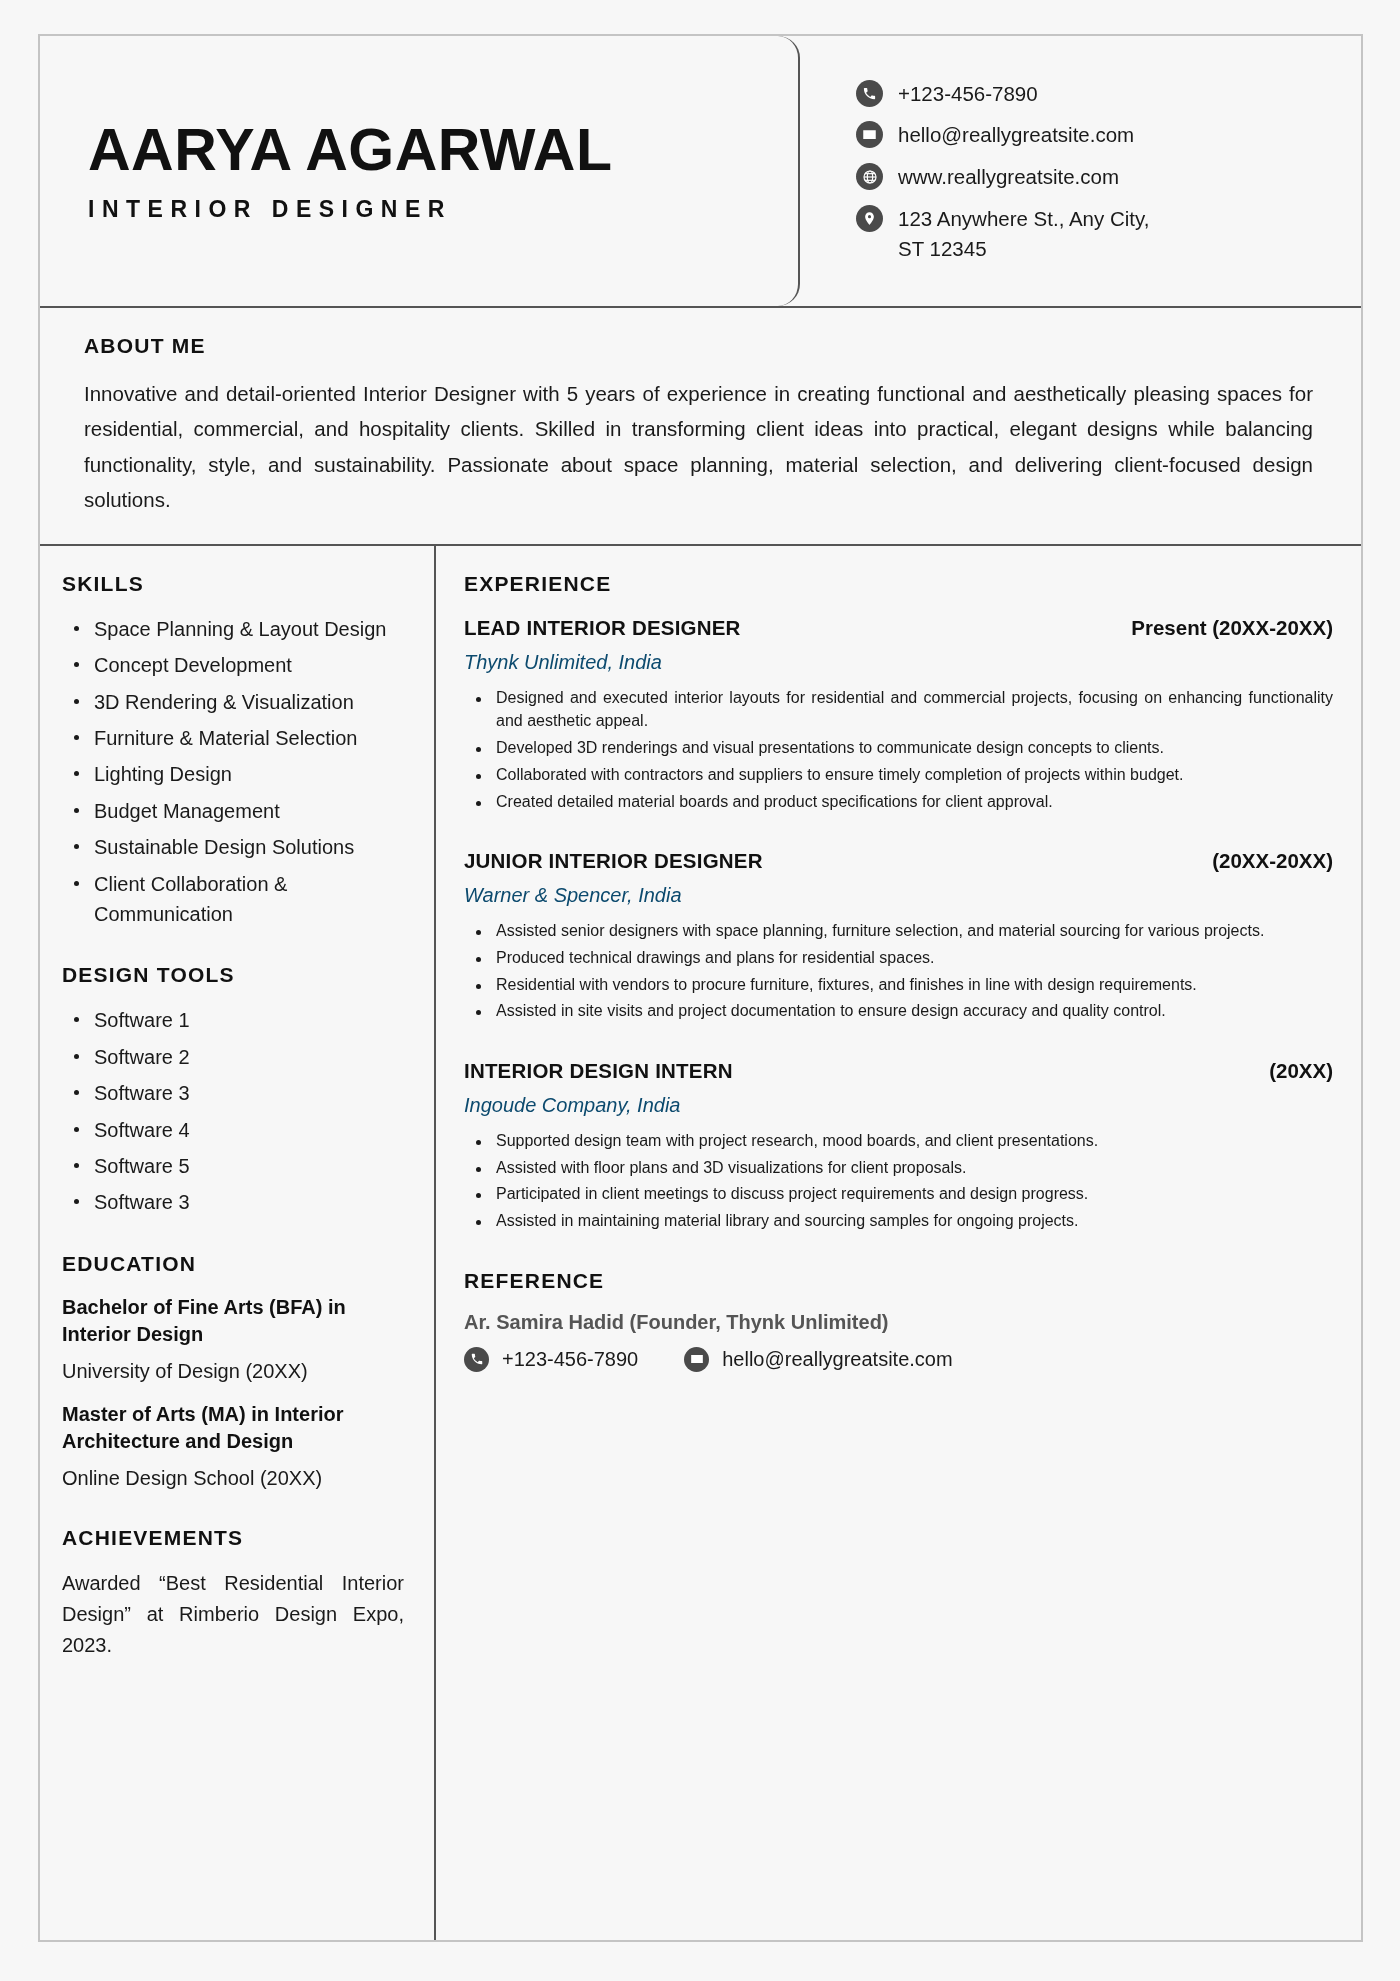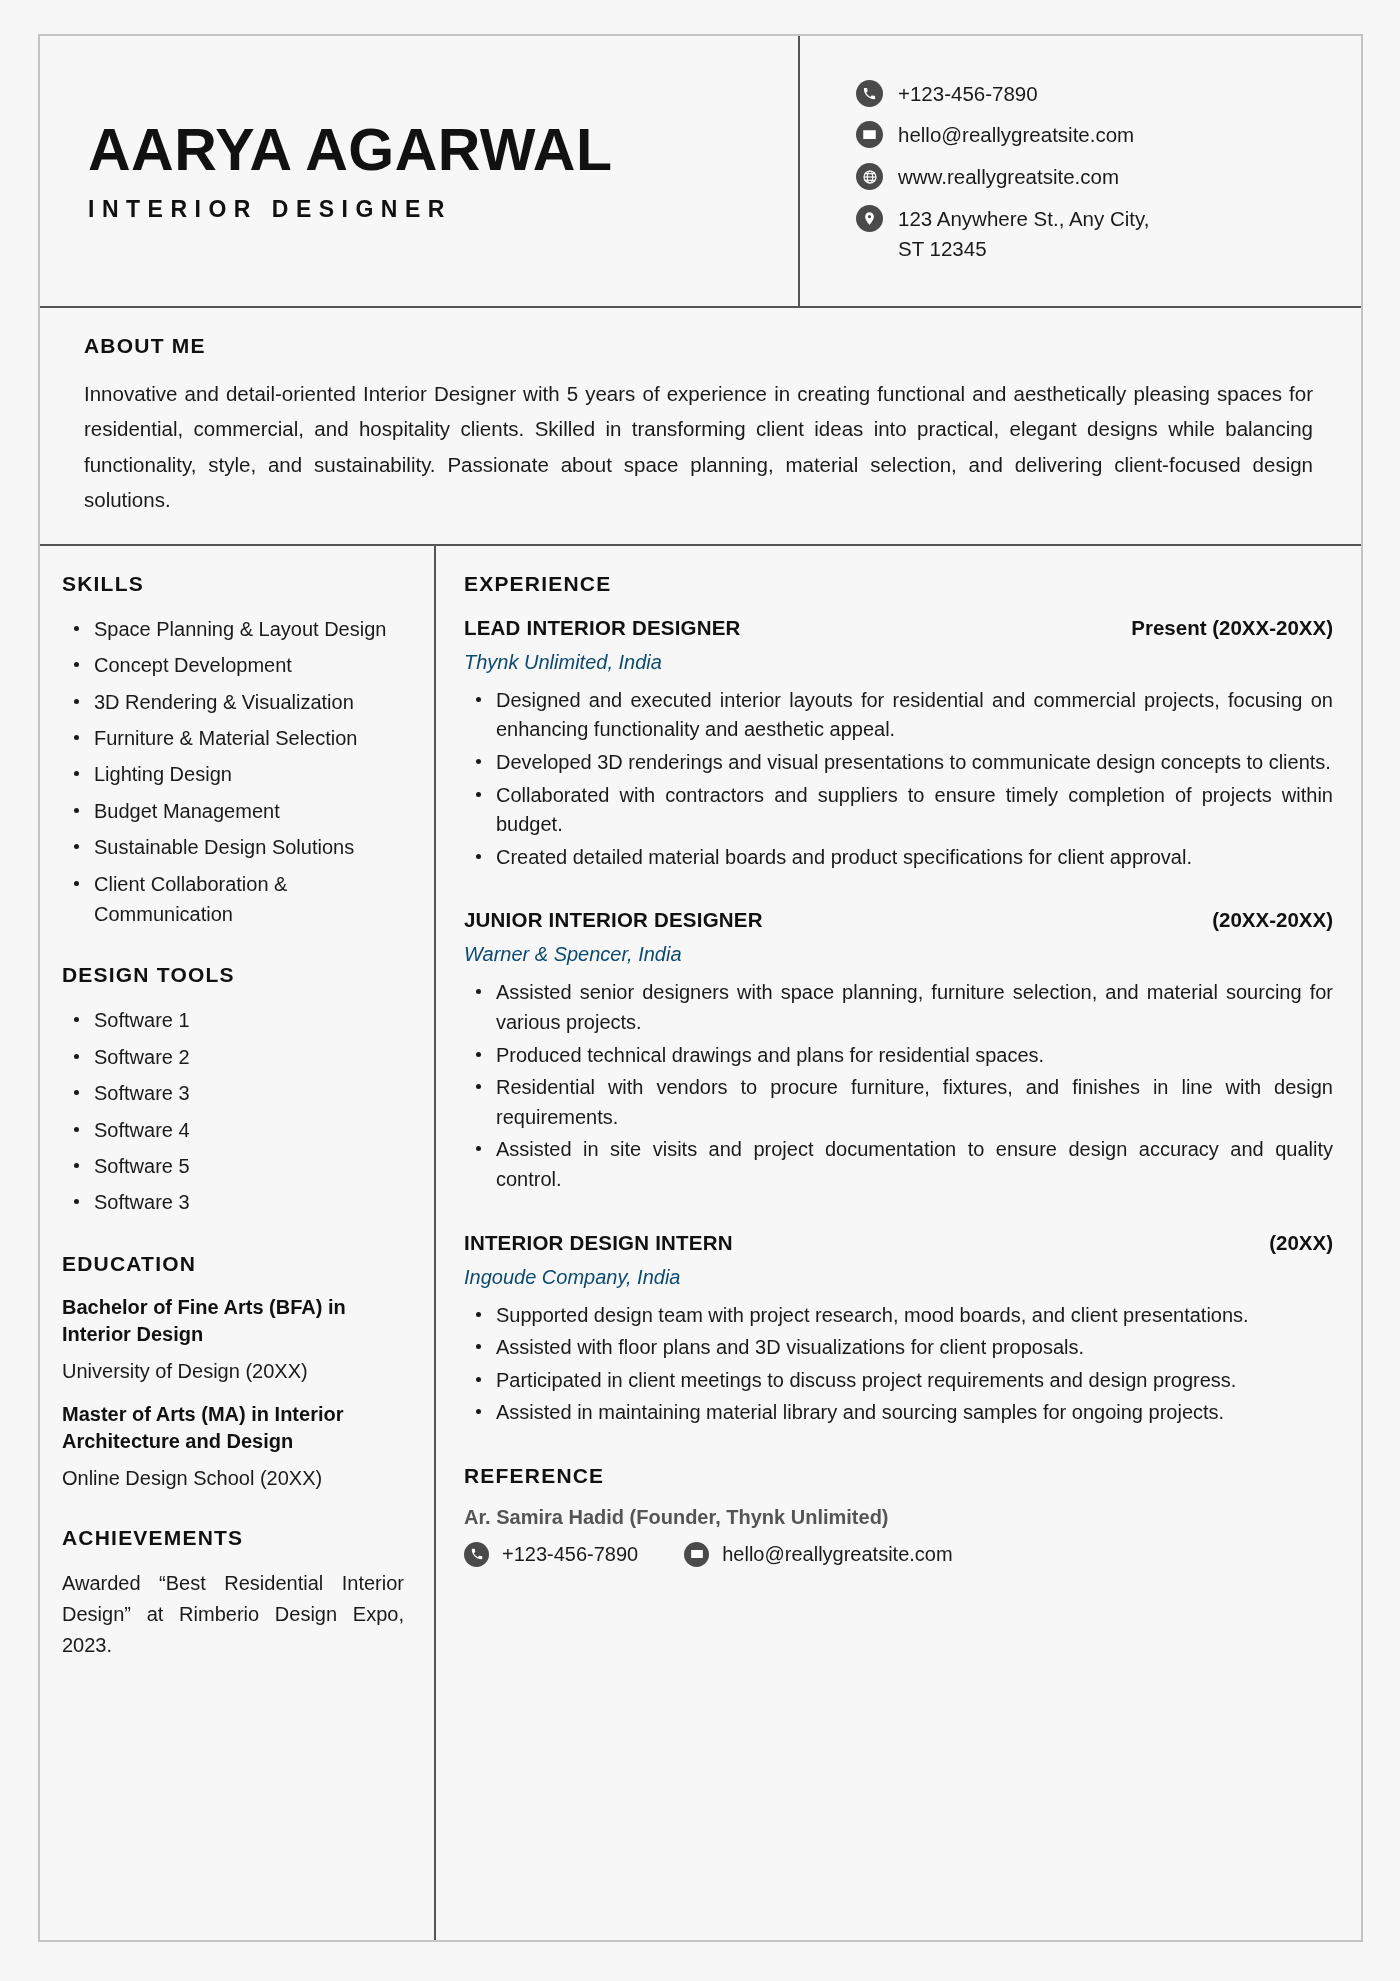--- a/index.html
+++ b/index.html
@@ -31,20 +31,21 @@
     min-height: 272px;
     flex: 0 0 auto;
   }
   .header-left {
     width: 760px;
     border-right: 2px solid #555;
     display: flex;
     flex-direction: column;
     justify-content: center;
     padding: 0 0 0 48px;
+    border-radius: 22px;
   }
   .name {
     font-size: 59px;
     font-weight: 700;
     letter-spacing: 0.5px;
     line-height: 1.06;
     color: #111;
   }
   .role {
     font-size: 23px;
@@ -194,21 +195,21 @@
     color: #0c4a6e;
     margin-top: 11px;
   }
   ul.duties {
     list-style: none;
     margin-top: 12px;
   }
   ul.duties li {
     position: relative;
     padding-left: 32px;
-    font-size: 20px;
+    font-size: 16px;
     line-height: 1.48;
     margin-bottom: 3px;
     text-align: justify;
     color: #1a1a1a;
   }
   ul.duties li::before {
     content: "";
     position: absolute;
     left: 12px;
     top: 11px;

